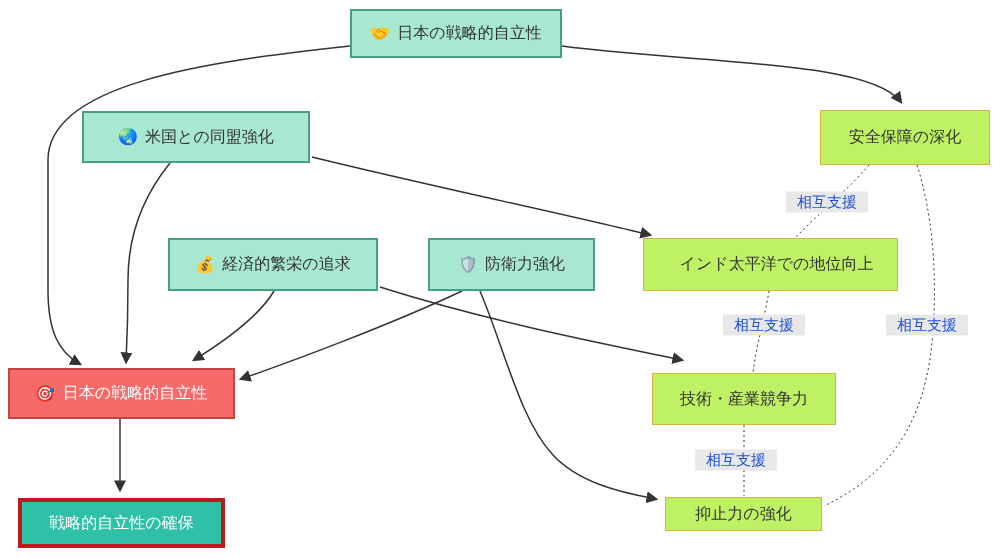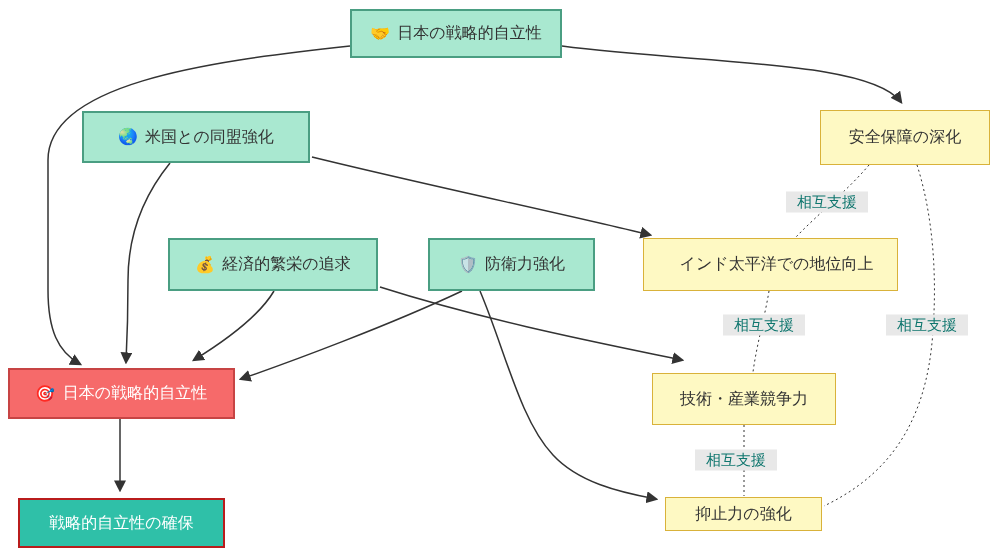--- a/index.html
+++ b/index.html
@@ -8,27 +8,27 @@
     font-family:"Liberation Sans","DejaVu Sans",sans-serif;overflow:hidden;
   }
   svg.edges{position:absolute;left:0;top:0;width:998px;height:558px;}
   .edge{fill:none;stroke:#333333;stroke-width:1.5px;}
   .edge.dotted{stroke-width:1px;stroke-dasharray:2,3;}
   .node{
     position:absolute;display:flex;align-items:center;justify-content:center;
     gap:7px;font-size:16px;color:#333333;box-sizing:border-box;white-space:nowrap;
   }
   .node.green{background:#a9e8d0;border:2px solid #4a9e82;}
-  .node.yellow{background:#fef9c3;border:1.5px solid #d9b23a;}
+  .node.yellow{background:#bef264;border:1.5px solid #d9b23a;}
   .node.red{background:#f66a6a;border:2px solid #c74444;color:#ffffff;}
-  .node.teal{background:#2fc0a8;border:2px solid #b91c1c;color:#ffffff;}
+  .node.teal{background:#2fc0a8;border:4px solid #b91c1c;color:#ffffff;}
   .node .ico{font-size:16px;line-height:1;}
   .edge-label{
     position:absolute;transform:translate(-50%,-50%);
-    background:#e8e8e8;color:#0f766e;font-size:15px;padding:1px 11px;white-space:nowrap;
+    background:#e8e8e8;color:#1d4ed8;font-size:15px;padding:1px 11px;white-space:nowrap;
   }
 </style>
 </head>
 <body>
 
 <div id="canvas">
 
   <svg class="edges" viewBox="0 0 998 558">
     <defs>
       <marker id="arrow" viewBox="0 0 10 10" refX="8" refY="5" markerWidth="8" markerHeight="8" orient="auto-start-reverse">

